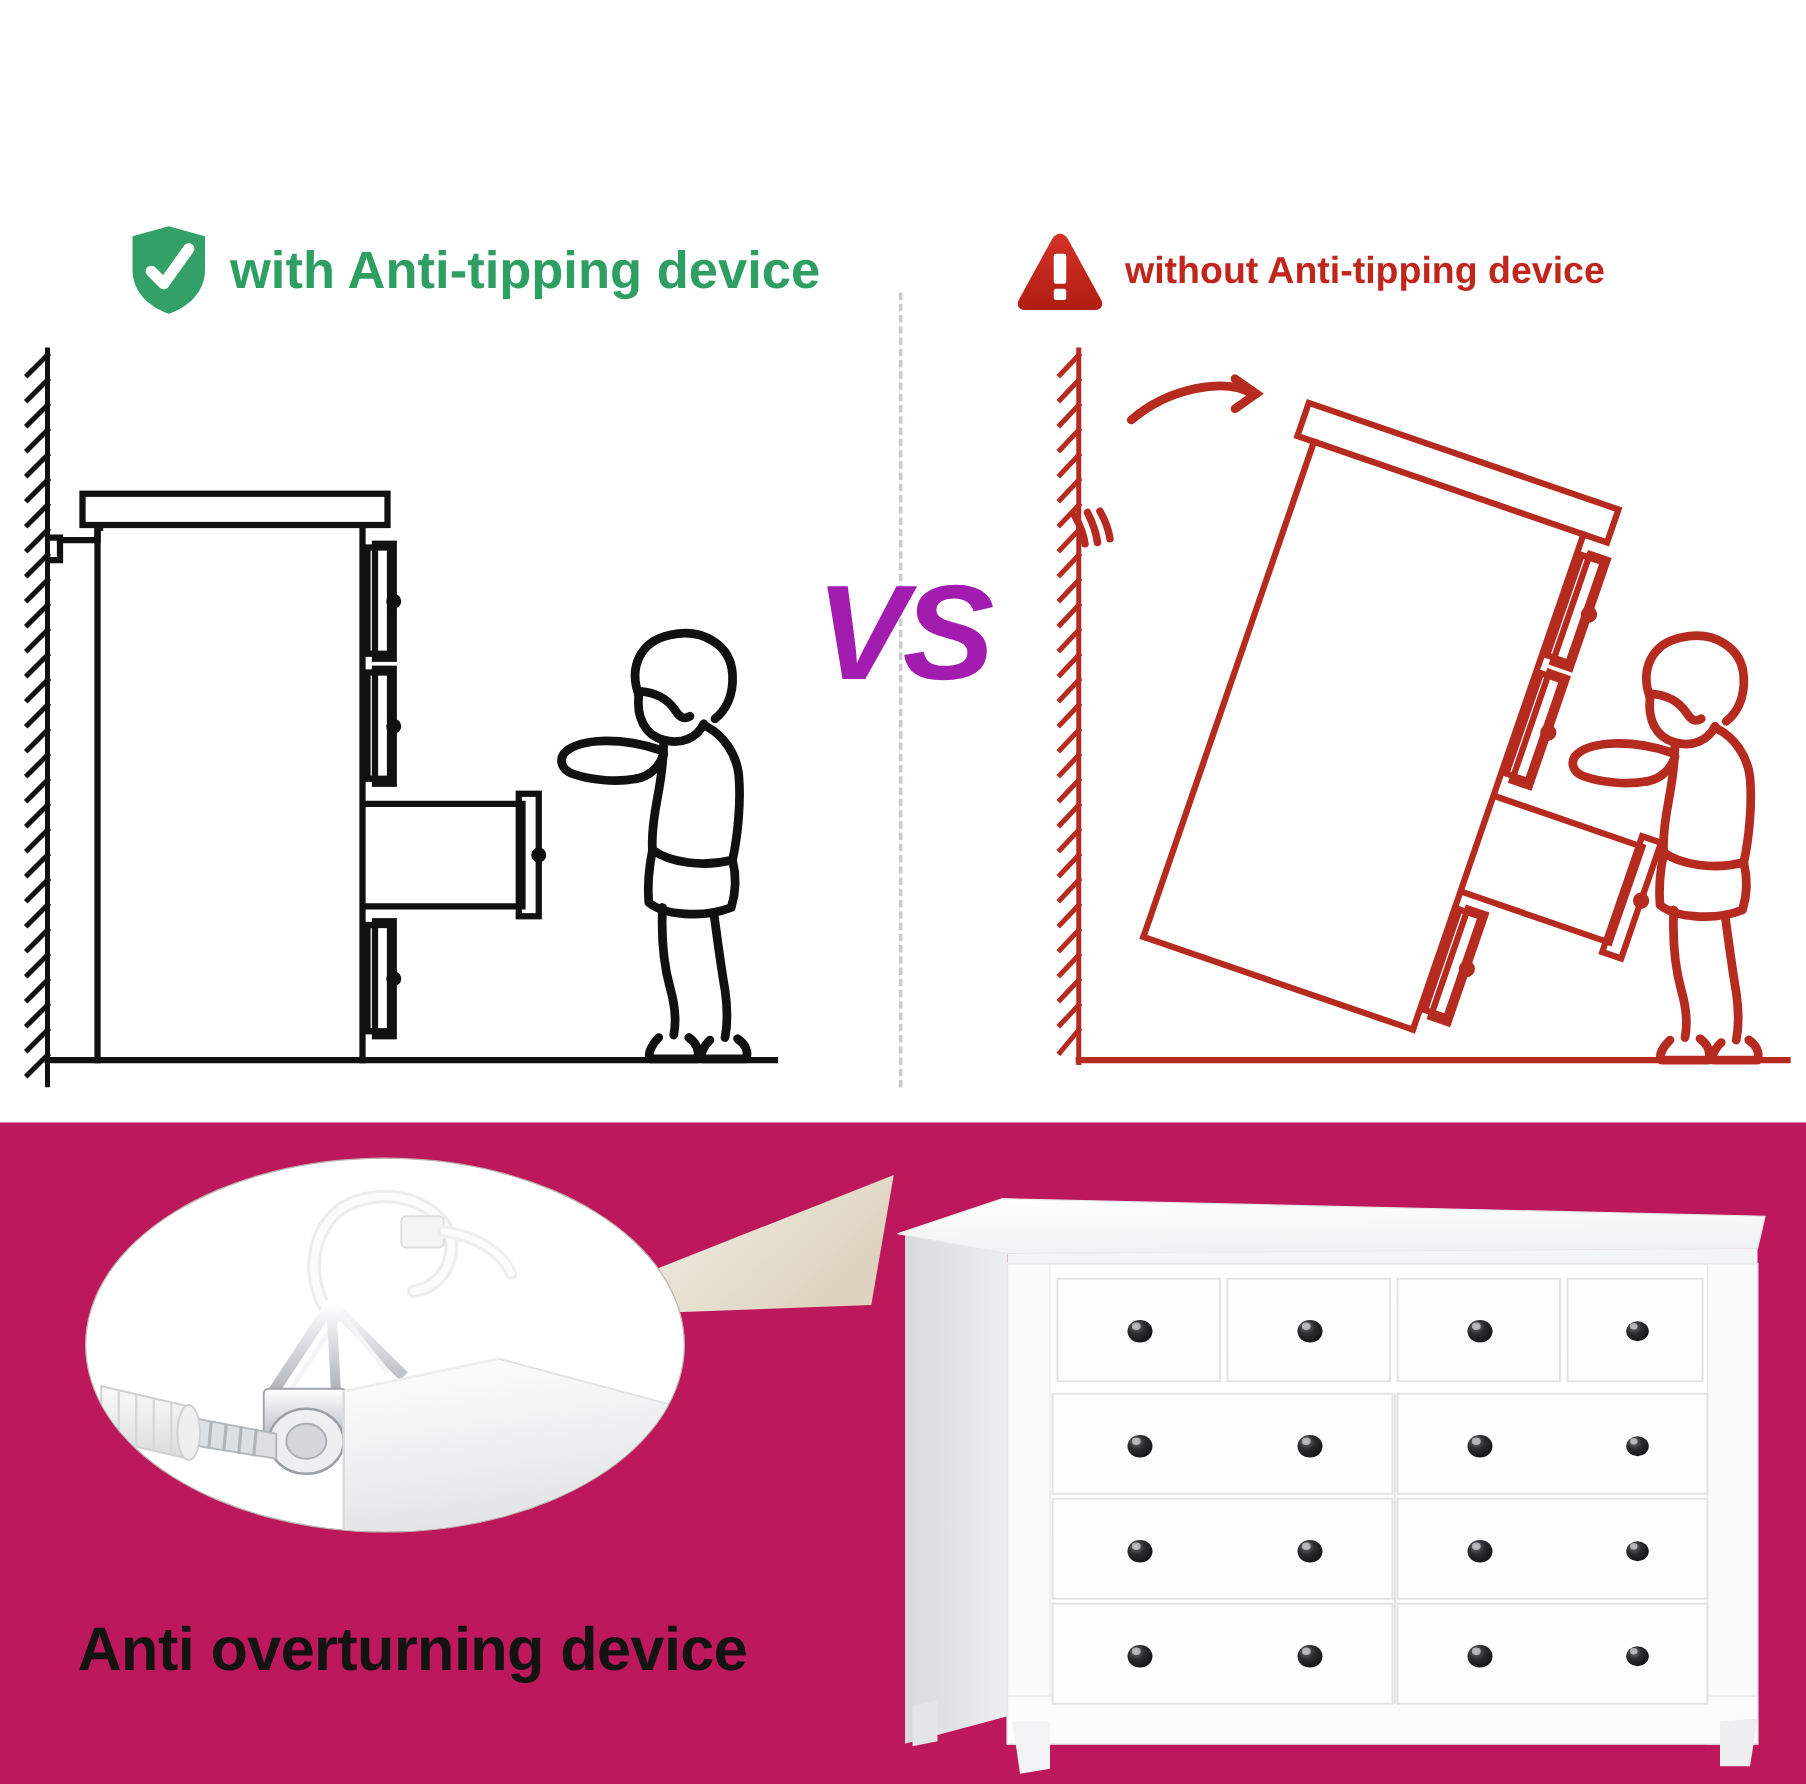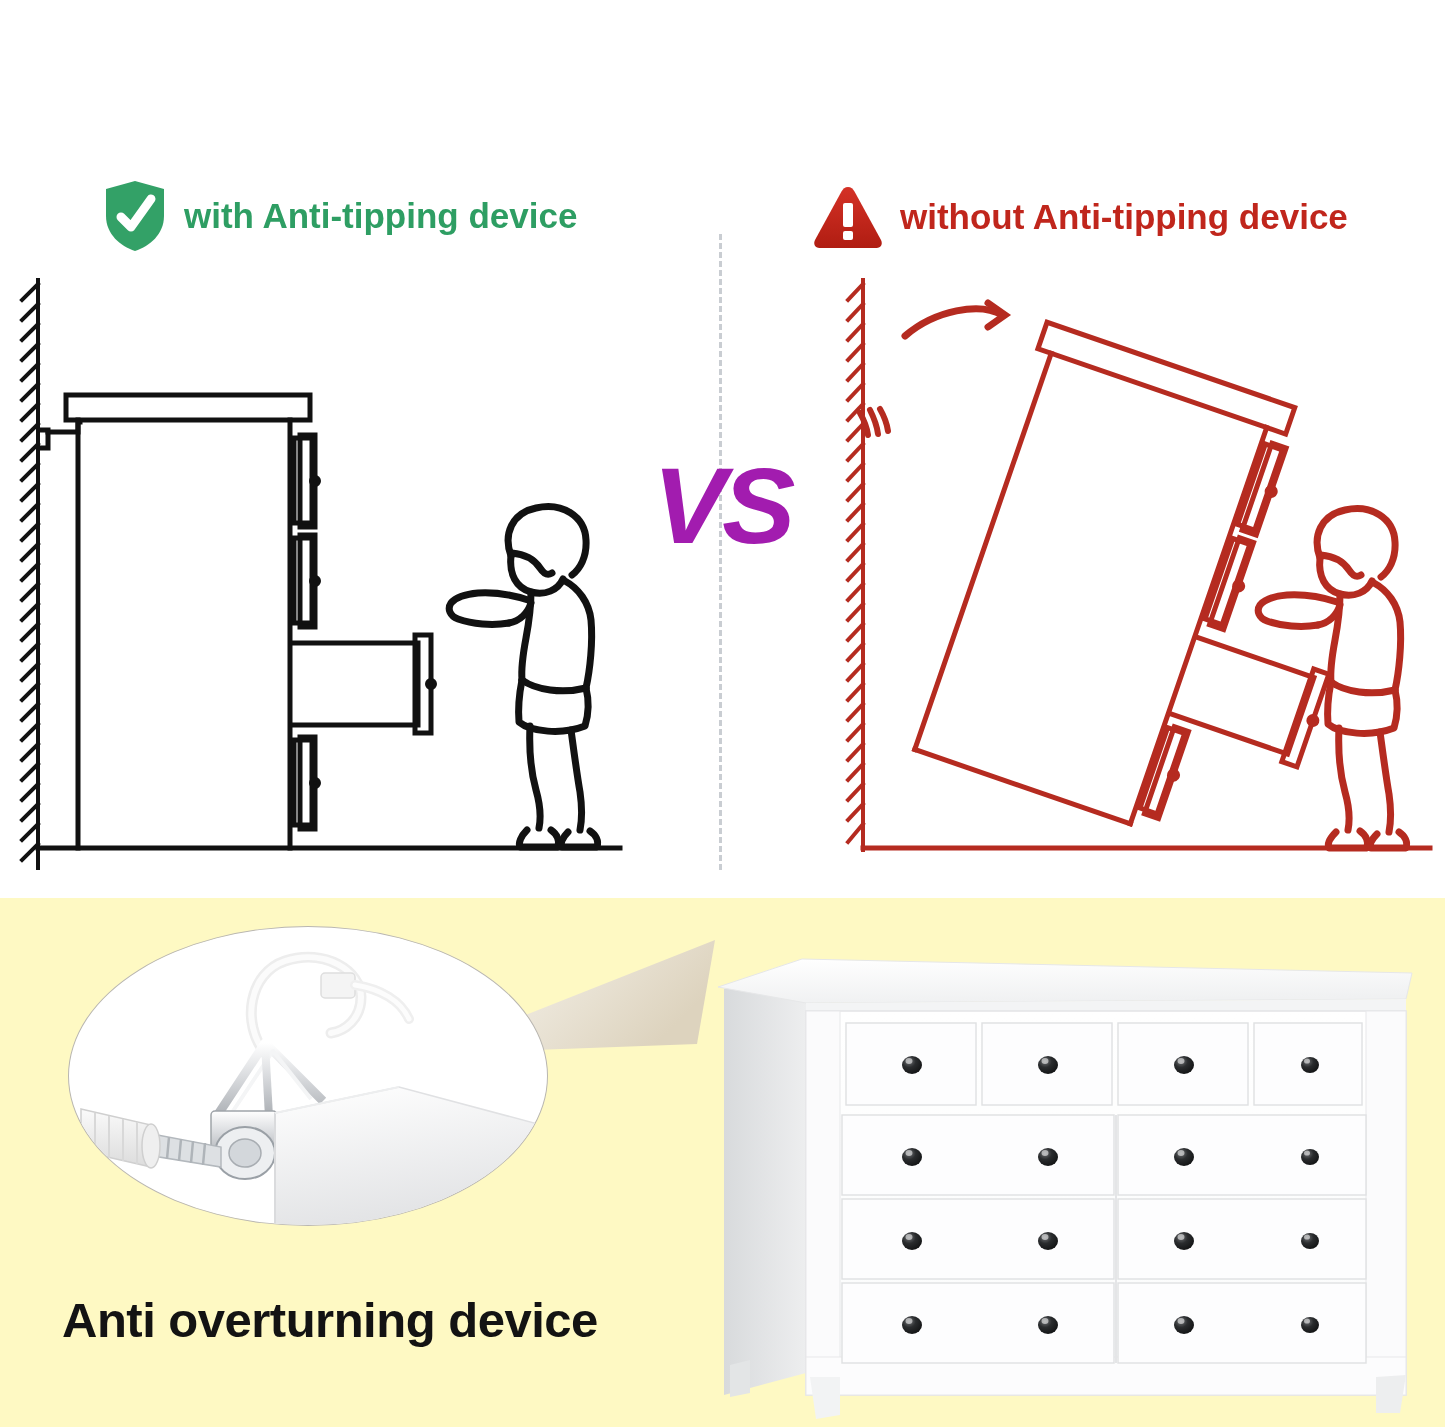--- a/index.html
+++ b/index.html
@@ -24,22 +24,22 @@
   .title-l2{
     font-size:51px;font-weight:bold;font-style:italic;color:#131313;
     letter-spacing:-0.5px;line-height:58px;white-space:nowrap;
     transform:scaleX(0.93);
   }
 
   
   .label-row{position:absolute;top:180px;left:0;width:1445px;height:80px;}
   .label-good{position:absolute;left:104px;top:0;display:flex;align-items:center;gap:18px;}
   .label-bad{position:absolute;left:812px;top:4px;display:flex;align-items:center;gap:16px;}
-  .label-good-text{font-size:35px;font-weight:bold;color:#2E9E63;white-space:nowrap;}
-  .label-bad-text{font-size:35px;font-weight:bold;color:#C0261C;white-space:nowrap;}
+  .label-good-text{font-size:42px;font-weight:bold;color:#2E9E63;white-space:nowrap;}
+  .label-bad-text{font-size:30px;font-weight:bold;color:#C0261C;white-space:nowrap;}
   .shield-ico{width:62px;height:72px;display:block;}
   .warn-ico{width:72px;height:66px;display:block;}
 
   
   .divider{
     position:absolute;left:719px;top:234px;width:0;height:636px;
     border-left:3px dashed #c9cdd2;
   }
 
   
@@ -52,21 +52,21 @@
 
   
   .illus{position:absolute;top:270px;}
   .illus-left{left:0;width:660px;height:600px;}
   .illus-right{left:830px;width:615px;height:600px;}
   .illus svg{display:block;}
 
   
   .bottom{
     position:absolute;left:0;top:898px;width:1445px;height:529px;
-    background:#fef9c3;overflow:hidden;
+    background:#be185d;overflow:hidden;
   }
   .callout-circle{
     position:absolute;left:68px;top:28px;width:480px;height:300px;
     border-radius:50%;background:#ffffff;border:1px solid #b9b6b0;
     box-sizing:border-box;overflow:hidden;
   }
 </style>
 </head>
 <body>
 

